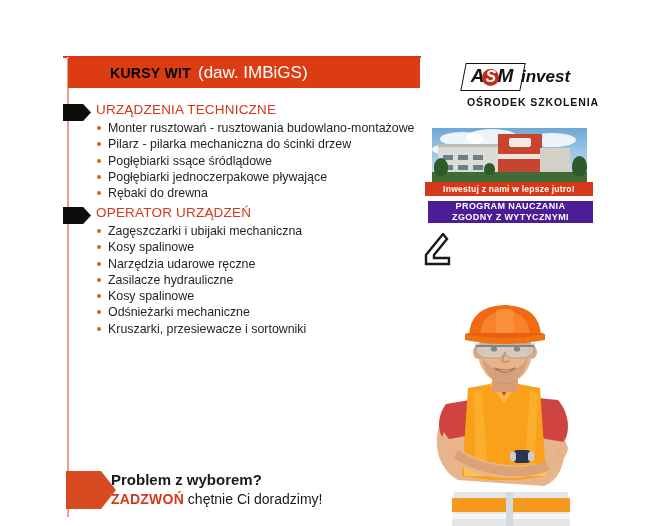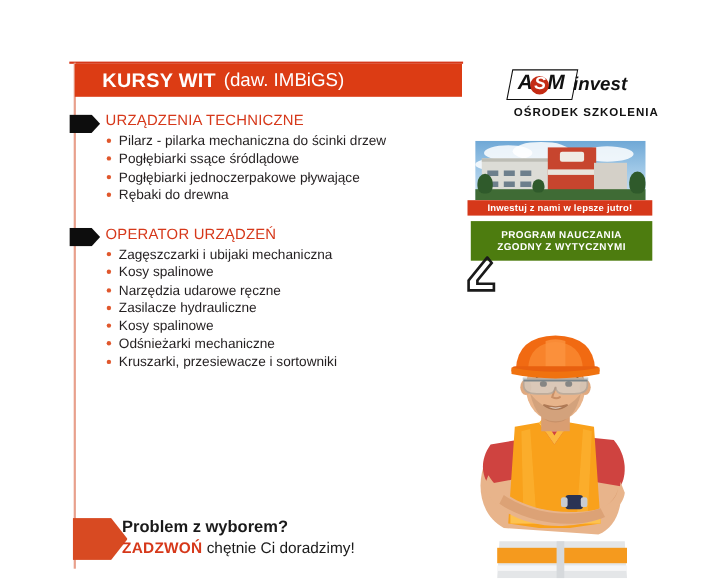--- a/index.html
+++ b/index.html
@@ -22,22 +22,22 @@
     background:#d6381a;
   }
 
   
   .titlebar{
     position:absolute;left:68px;top:58px;width:352px;height:30px;
     background:#dc3c14;
     display:flex;align-items:center;
   }
   .titlebar .t-main{
-    color:#ffffff;font-weight:bold;font-size:18px;letter-spacing:.3px;
-    margin-left:25px;
+    color:#000000;font-weight:bold;font-size:14px;letter-spacing:.3px;
+    margin-left:42px;
   }
   .titlebar .t-sub{
     color:#ffffff;font-weight:normal;font-size:17px;margin-left:7px;
   }
 
   
   .section{position:absolute;left:68px;}
   .sec-marker{
     position:absolute;left:-5px;top:2px;width:28px;height:17px;
     background:#0d0d0d;
@@ -138,22 +138,22 @@
 
   .photo-banner{
     position:absolute;left:0px;top:124px;width:168px;height:14px;
     background:#d6381a;display:flex;align-items:center;justify-content:center;
   }
   .photo-banner span{
     color:#fff;font-weight:bold;font-size:8.6px;letter-spacing:.2px;white-space:nowrap;
   }
 
   .green-badge{
-    position:absolute;left:3px;top:143px;width:165px;height:36px;
-    background:#4d7c0f;display:flex;flex-direction:column;
+    position:absolute;left:3px;top:143px;width:165px;height:22px;
+    background:#4c1d95;display:flex;flex-direction:column;
     align-items:center;justify-content:center;
   }
   .green-badge span{
     color:#fff;font-weight:bold;font-size:9px;letter-spacing:.4px;line-height:11px;white-space:nowrap;
   }
 
   
   .luk{position:absolute;left:-2px;top:175px;width:190px;height:42px;}
   .luk-mark{position:absolute;left:0;top:0;width:34px;height:34px;}
   .luk-text{position:absolute;left:40px;top:4px;}
@@ -173,20 +173,21 @@
 
   <div class="titlebar">
     <span class="t-main">KURSY WIT</span>
     <span class="t-sub">(daw. IMBiGS)</span>
   </div>
 
   <div class="section" id="sec-tech">
     <div class="sec-marker"></div>
     <div class="sec-title">URZĄDZENIA TECHNICZNE</div>
     <ul class="sec-list">
+      <li>Monter rusztowań - rusztowania budowlano-montażowe</li>
       <li>Pilarz - pilarka mechaniczna do ścinki drzew</li>
       <li>Pogłębiarki ssące śródlądowe</li>
       <li>Pogłębiarki jednoczerpakowe pływające</li>
       <li>Rębaki do drewna</li>
     </ul>
   </div>
 
   <div class="section" id="sec-oper">
     <div class="sec-marker"></div>
     <div class="sec-title">OPERATOR URZĄDZEŃ</div>

